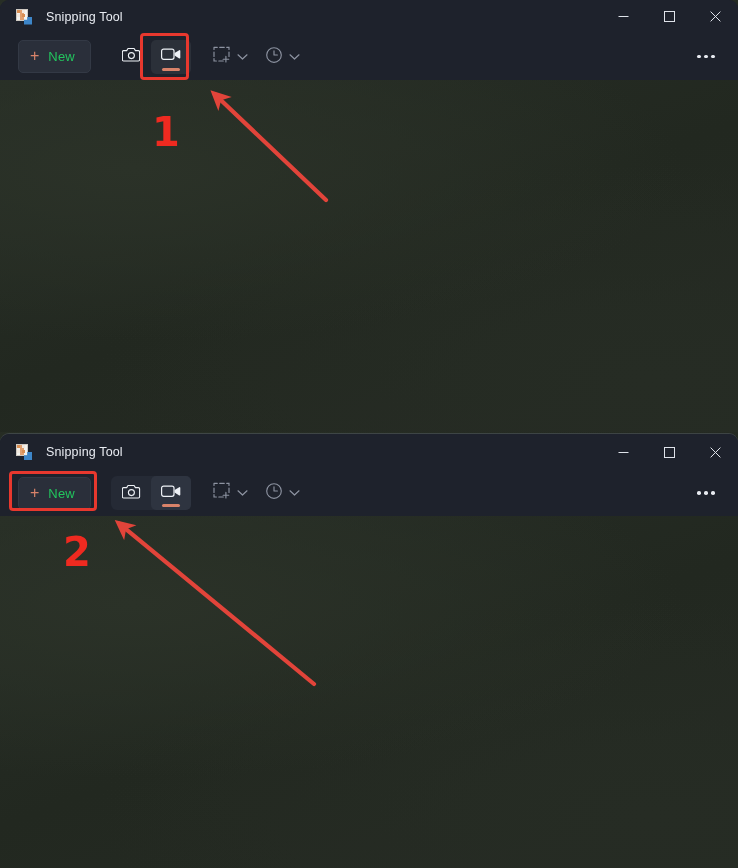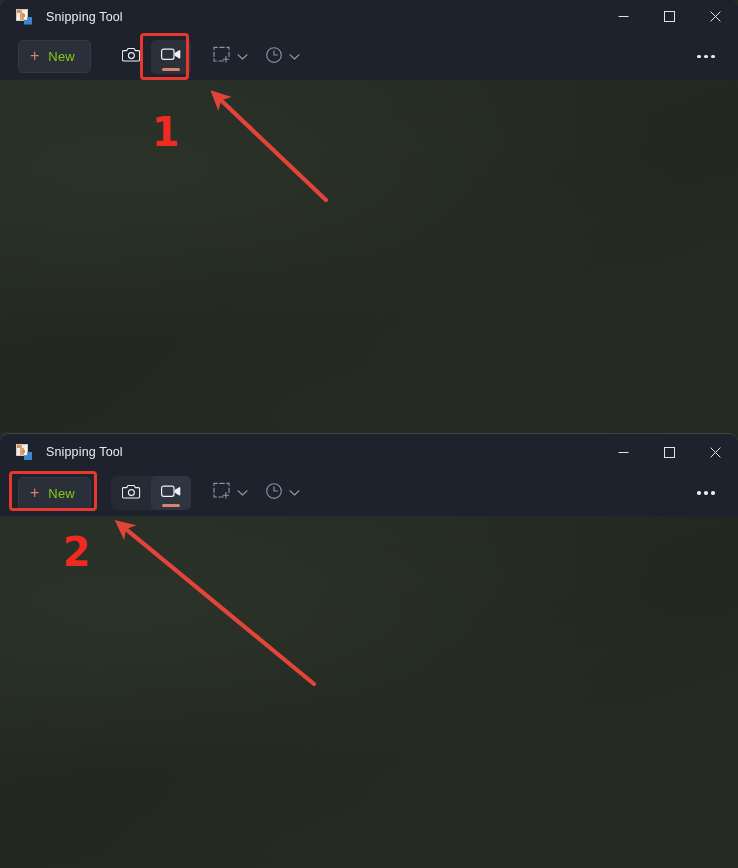--- a/index.html
+++ b/index.html
@@ -139,21 +139,21 @@
   }
   .new-plus {
     color: #d9836a;
     font-size: 16px;
     line-height: 1;
     font-weight: 300;
     display: block;
     margin-top: -1px;
   }
   .new-label {
-    color: #84cc16;
+    color: #22c55e;
     font-size: 13px;
     letter-spacing: .2px;
   }
 
   .mode-group {
     display: flex;
     align-items: center;
     margin-left: 20px;
     border-radius: 6px;
     overflow: visible;

